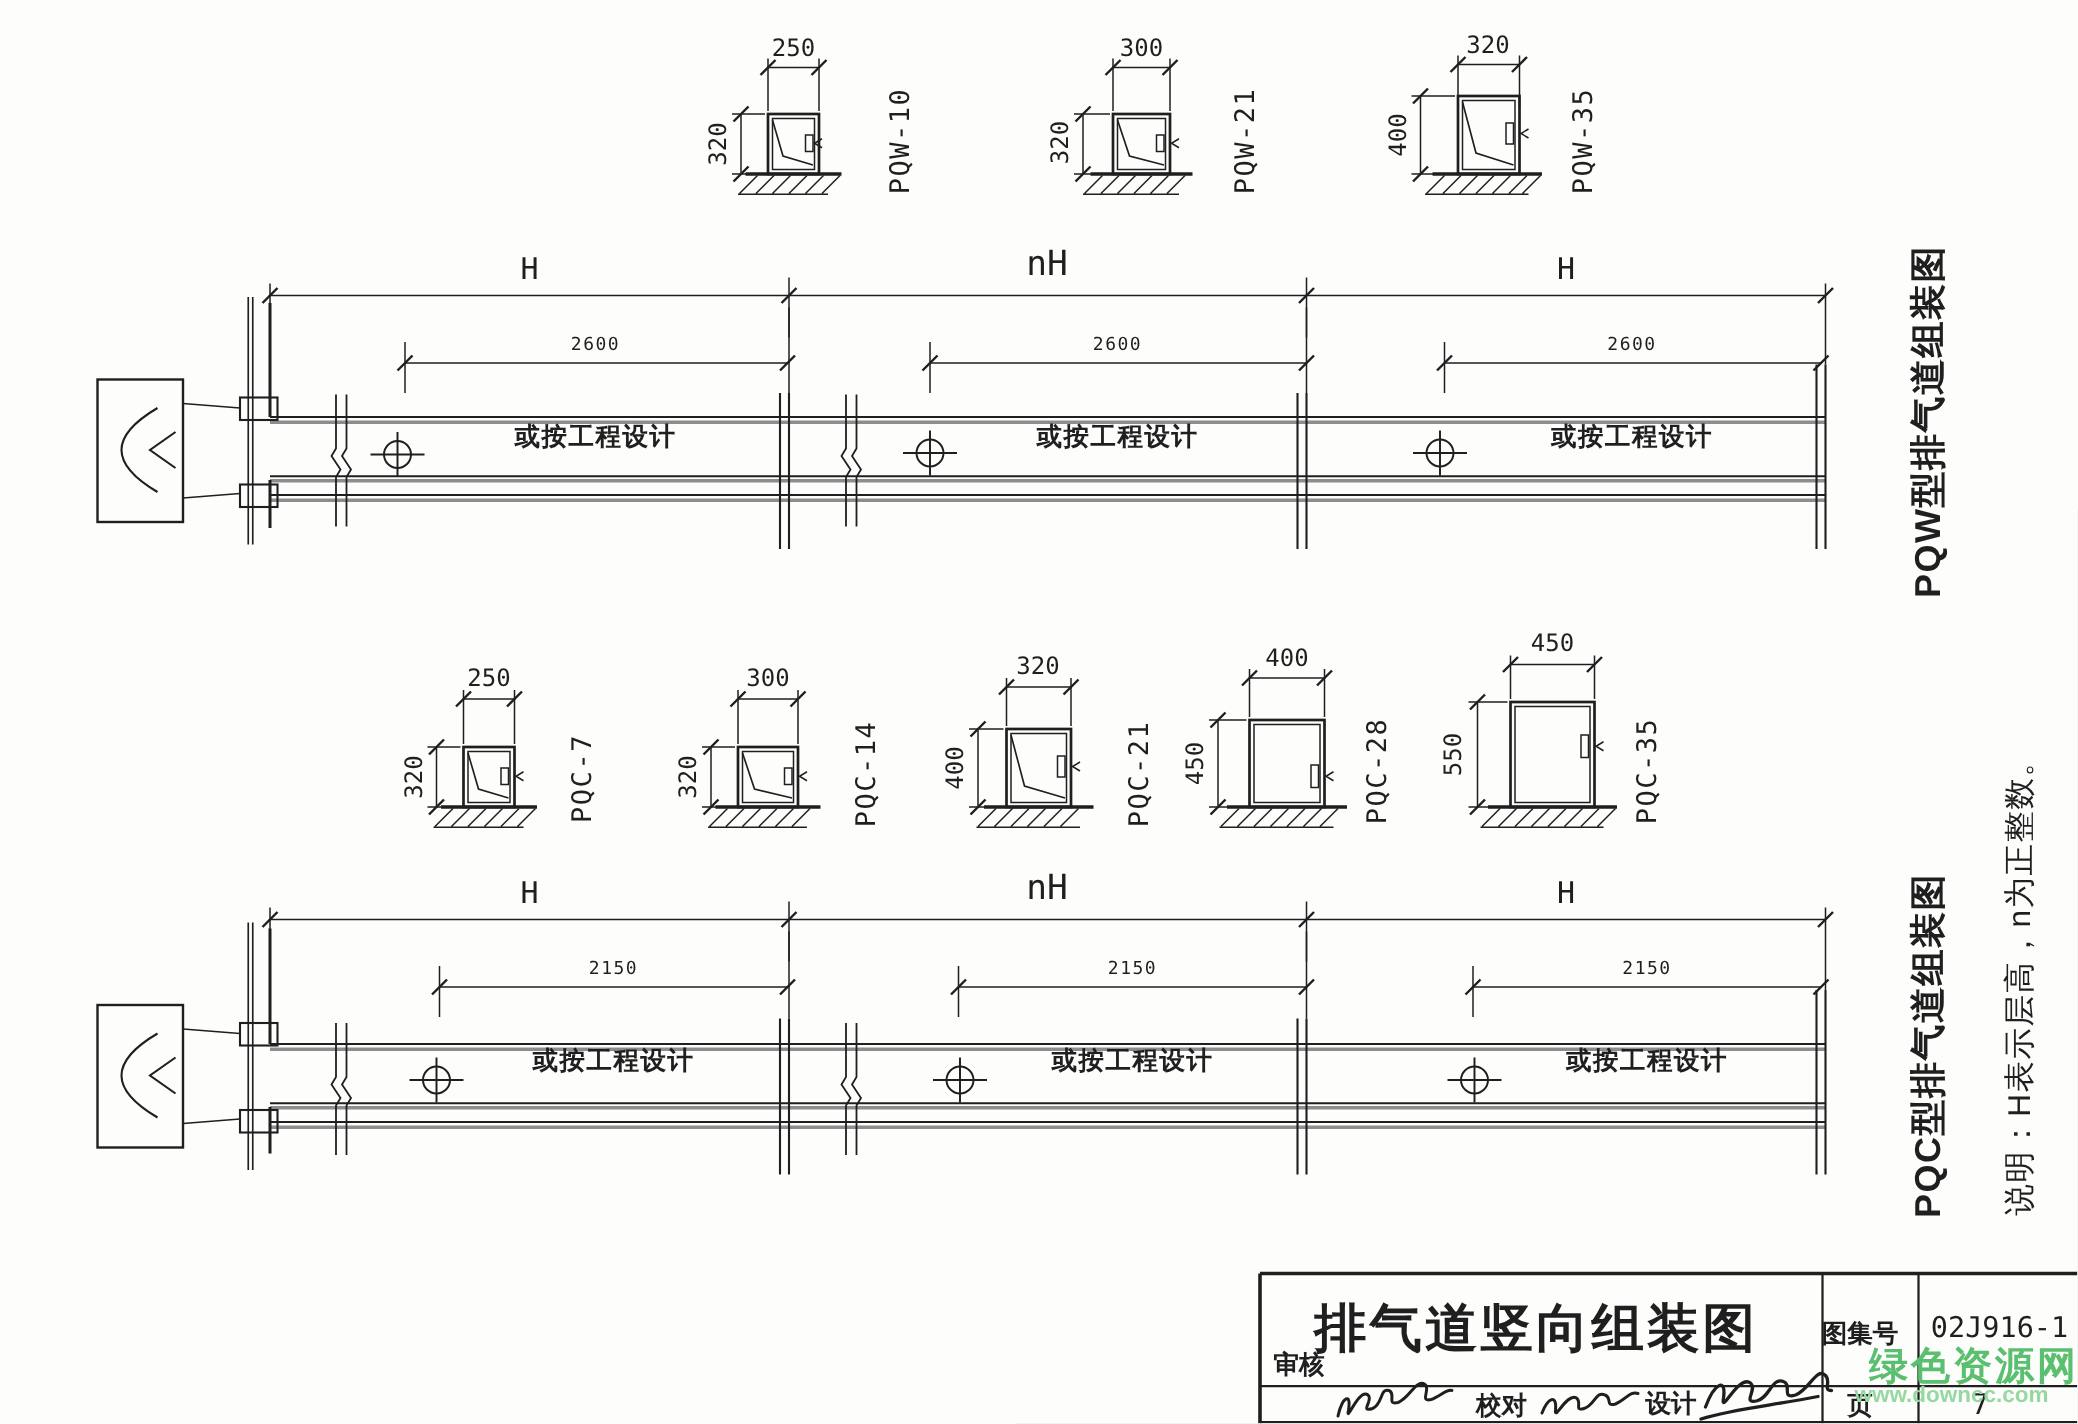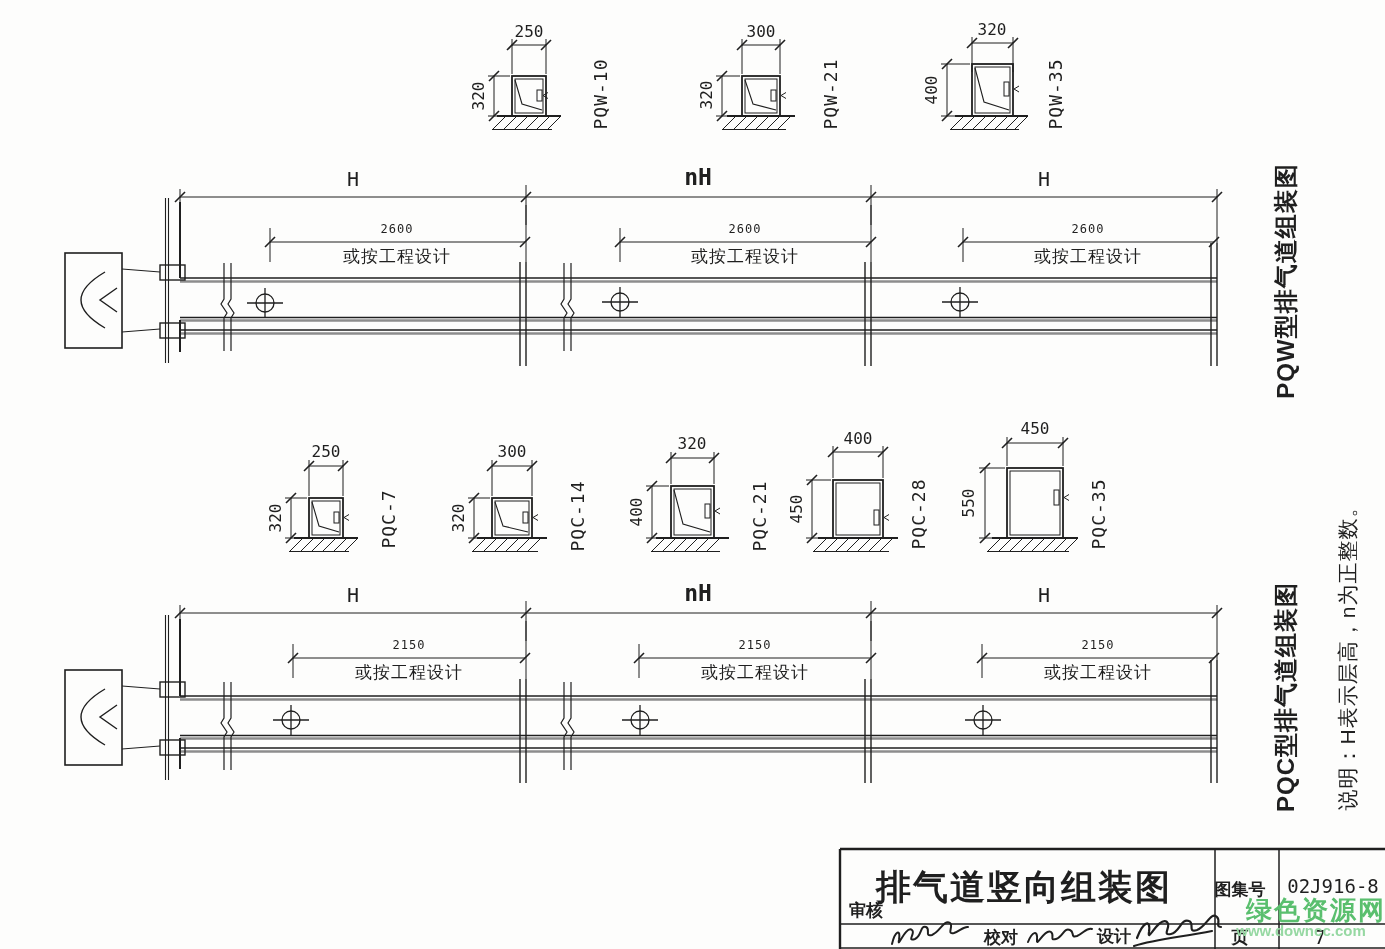--- a/index.html
+++ b/index.html
@@ -5,22 +5,22 @@
   html,body{margin:0;padding:0;background:#e8e8e8;}
   #sheet{position:relative;width:1385px;height:949px;background:#fdfdfc;overflow:hidden;
          font-family:"Liberation Sans","DejaVu Sans",sans-serif;color:#1f1f1f;padding-left:44px;}
   svg{position:absolute;left:0;top:0;}
   .lbl{position:absolute;transform:translate(-50%,-50%);white-space:nowrap;color:#1f1f1f;line-height:1;}
   .rot{transform:translate(-50%,-50%) rotate(-90deg);}
   .dim{font-family:"DejaVu Sans Mono",monospace;font-size:16px;}
   .adim{font-family:"DejaVu Sans Mono",monospace;font-size:12px;letter-spacing:1px;}
   .model{font-family:"DejaVu Sans Mono",monospace;font-size:18px;letter-spacing:1px;}
   .hlbl{font-family:"DejaVu Sans Mono",monospace;font-size:20px;}
-  .nhlbl{font-family:"DejaVu Sans Mono",monospace;font-size:23px;font-weight:bold;}
-  .cn{font-size:17px;font-weight:normal;letter-spacing:1px;}
+  .nhlbl{font-family:"DejaVu Sans Mono",monospace;font-size:23px;font-weight:normal;}
+  .cn{font-size:17px;font-weight:bold;letter-spacing:1px;margin-top:35px;}
   .vtitle{font-size:24px;font-weight:bold;letter-spacing:1px;}
   .vnote{font-size:21px;letter-spacing:1px;}
   .tbtitle{font-size:35px;font-weight:bold;letter-spacing:2px;}
   .tbsmall{font-size:17px;font-weight:bold;}
   .tbmono{font-family:"DejaVu Sans Mono",monospace;font-size:19px;}
   .wm-name{font-size:26px;font-weight:bold;letter-spacing:2px;color:#5abf6e;}
   .wm-url{font-size:15px;color:#96d8a2;font-weight:bold;}
 </style>
 </head>
 <body>
@@ -305,21 +305,21 @@
   <div class="lbl adim" style="left:1098px;top:645px;">2150</div>
   <div class="lbl cn" style="left:409px;top:672px;">或按工程设计</div>
   <div class="lbl cn" style="left:755px;top:672px;">或按工程设计</div>
   <div class="lbl cn" style="left:1098px;top:672px;">或按工程设计</div>
   <div class="lbl vtitle rot" style="left:1286px;top:697px;">PQC型排气道组装图</div>
 
   <div class="lbl vnote rot" style="left:1347px;top:653px;">说明：H表示层高，n为正整数。</div>
 
   <div class="lbl tbtitle" style="left:1024px;top:886px;">排气道竖向组装图</div>
   <div class="lbl tbsmall" style="left:1240px;top:889px;">图集号</div>
-  <div class="lbl tbmono" style="left:1333px;top:886px;">02J916-8</div>
+  <div class="lbl tbmono" style="left:1333px;top:886px;">02J916-1</div>
   <div class="lbl tbsmall" style="left:866px;top:910px;">审核</div>
   <div class="lbl tbsmall" style="left:1001px;top:937px;">校对</div>
   <div class="lbl tbsmall" style="left:1114px;top:936px;">设计</div>
   <div class="lbl tbsmall" style="left:1240px;top:937px;">页</div>
   <div class="lbl tbmono" style="left:1320px;top:937px;">7</div>
 
   <div class="lbl wm-name" style="left:1316px;top:910px;">绿色资源网</div>
   <div class="lbl wm-url" style="left:1301px;top:930px;">www.downcc.com</div>
 
 </div>

